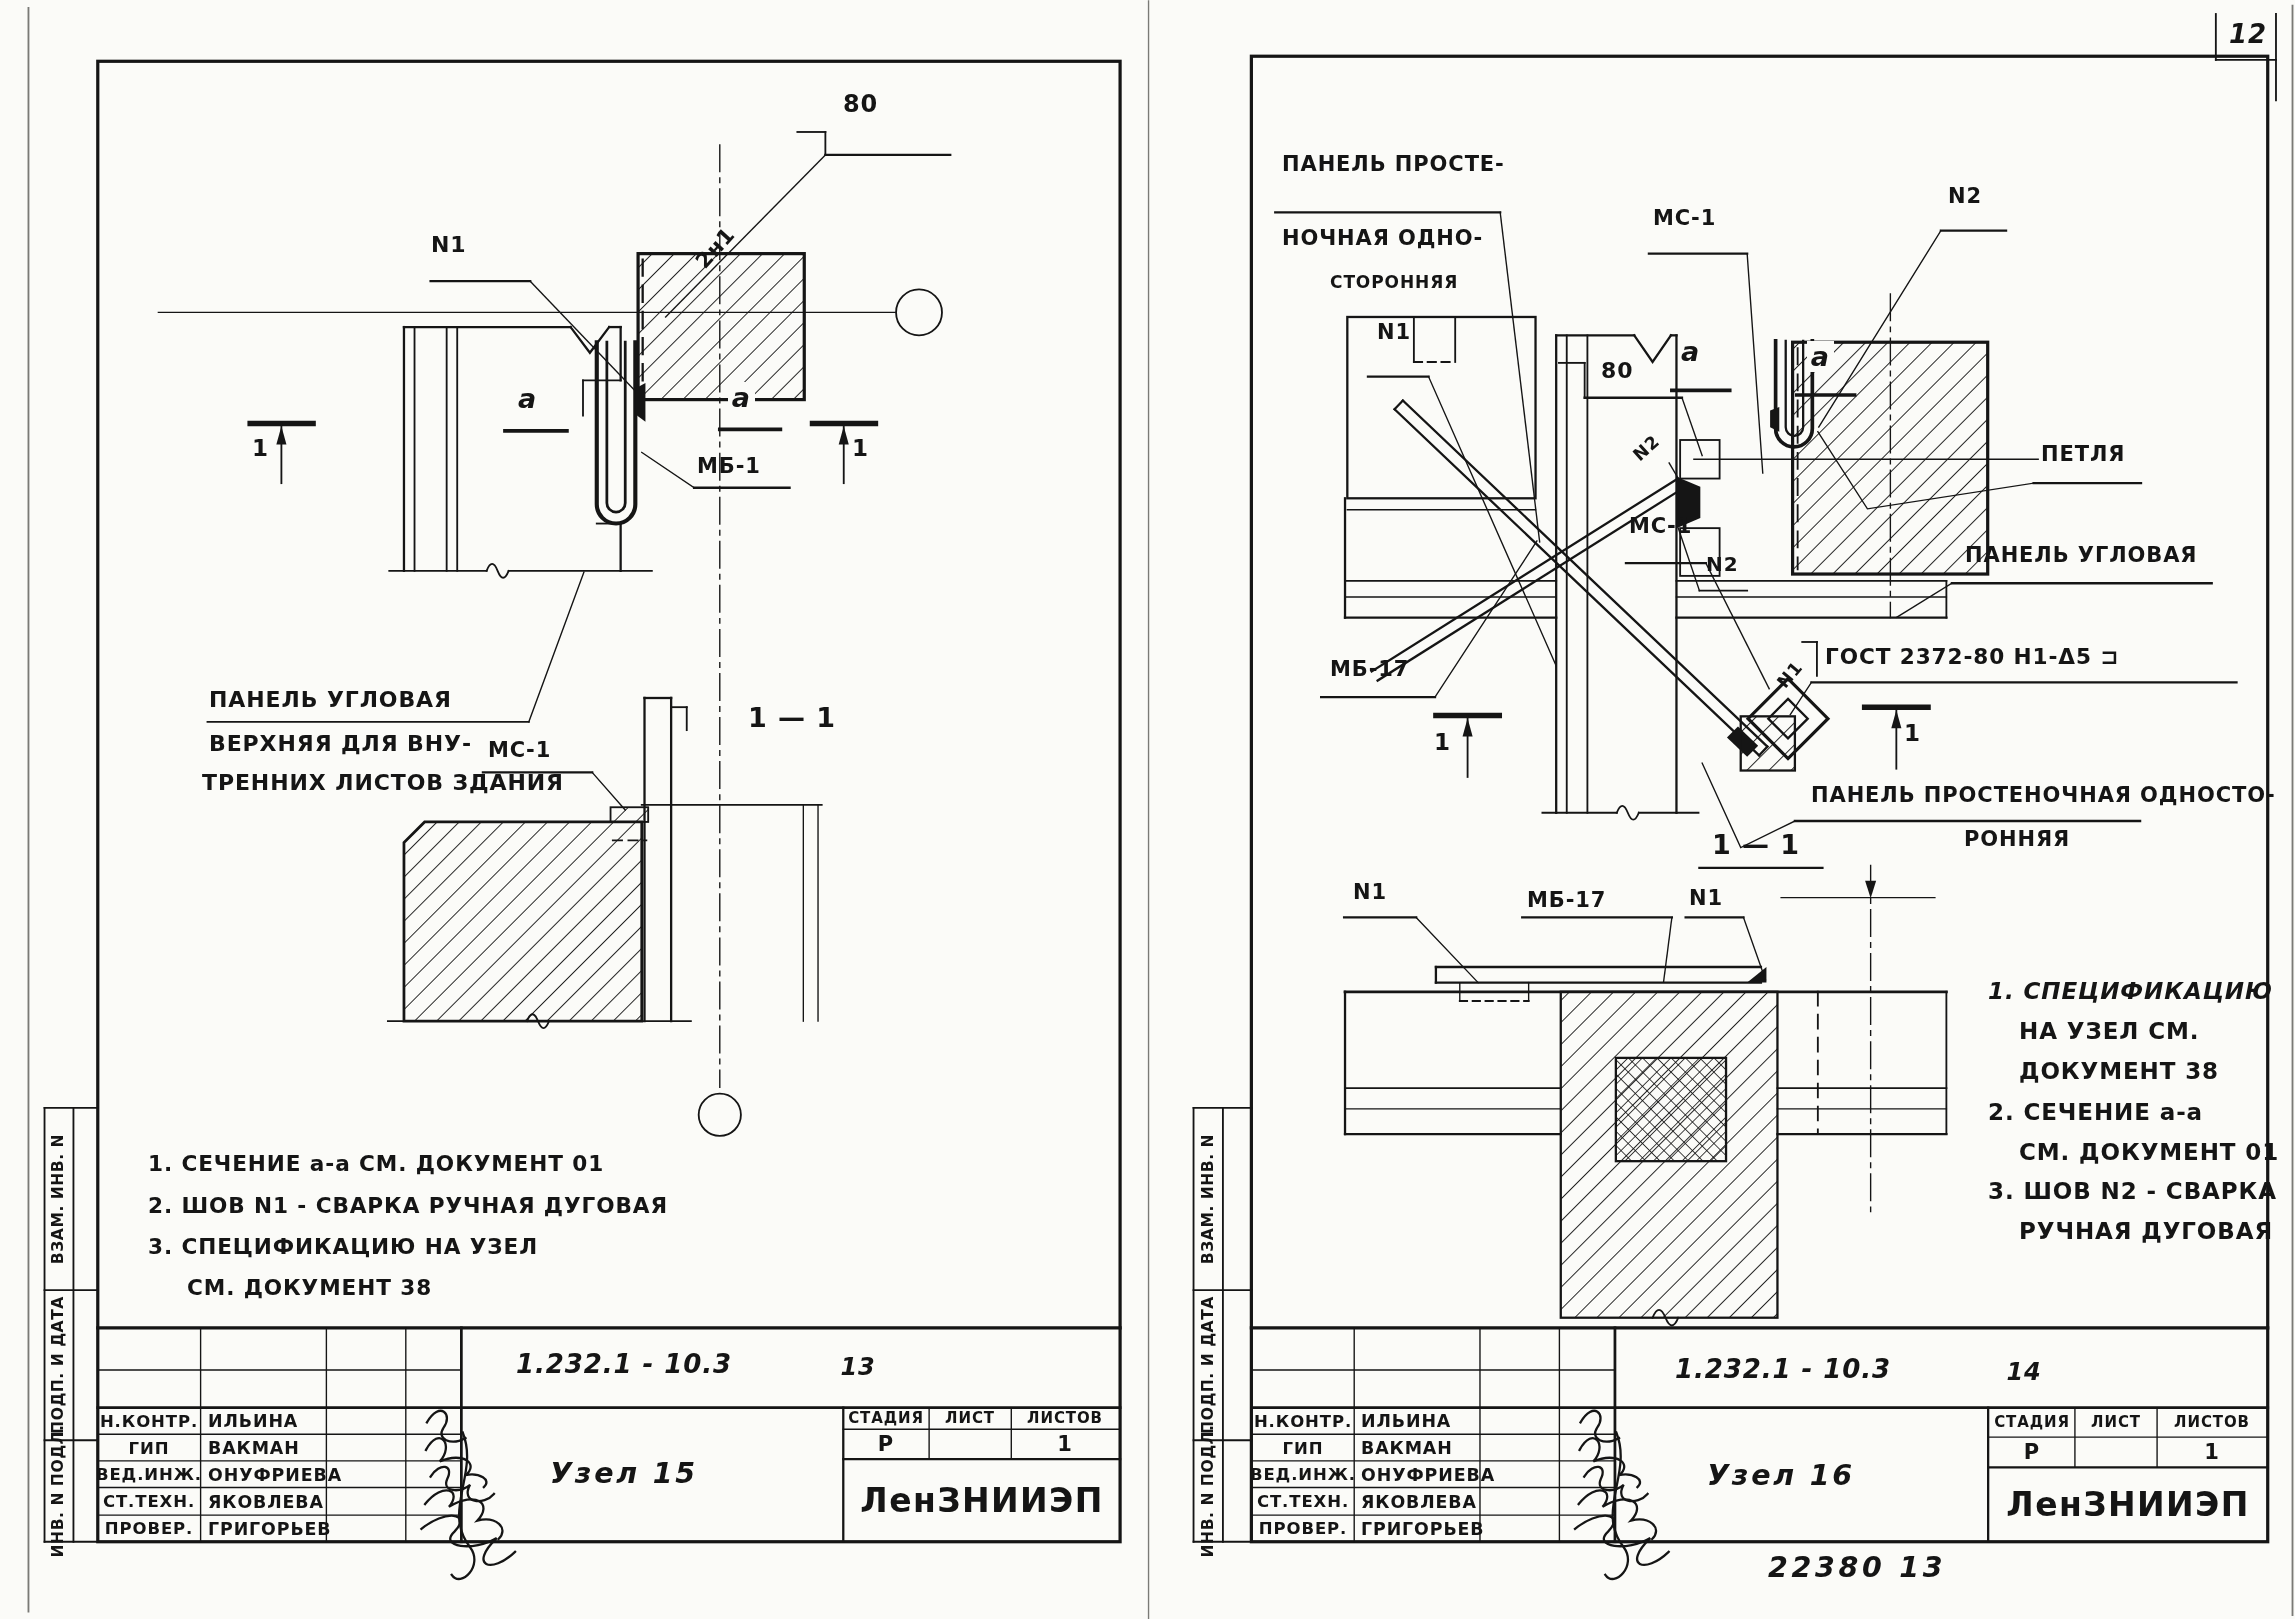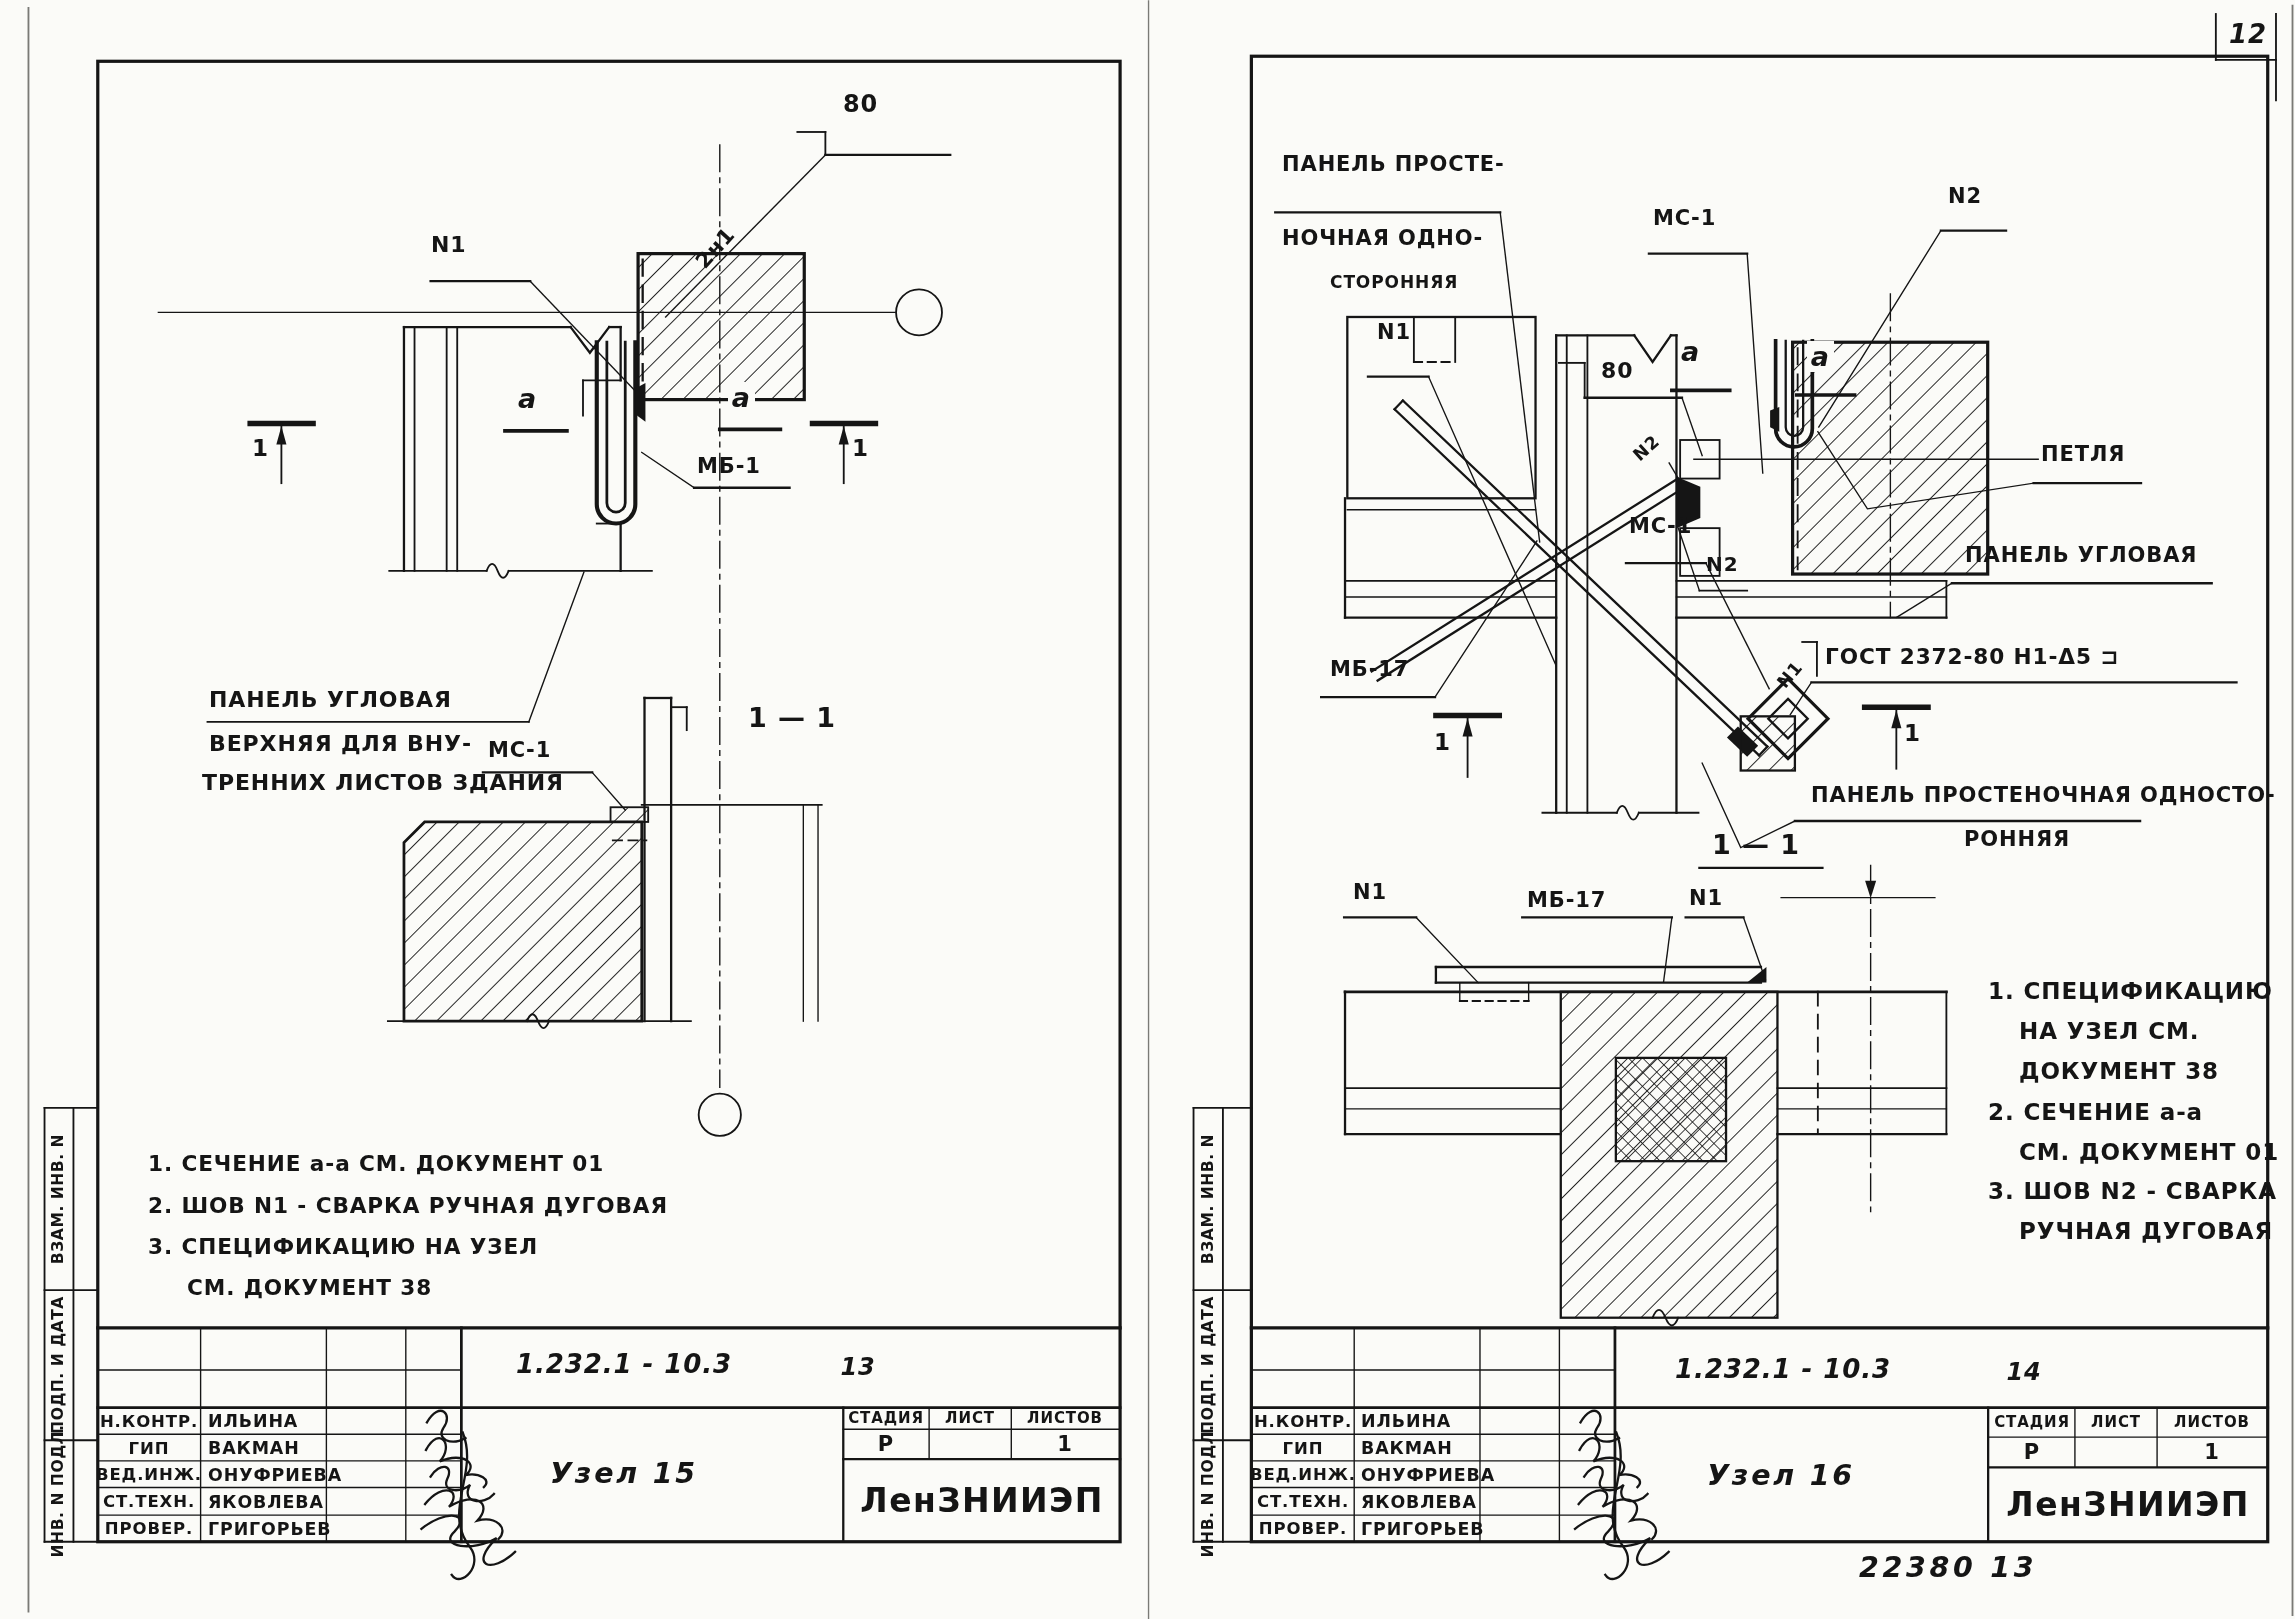--- a/index.html
+++ b/index.html
@@ -410,21 +410,21 @@
   <div class="t" style="left:1825px;top:644px;font-size:21.6px;">ГОСТ 2372-80 Н1-Δ5 ⊐</div>
   <div class="t" style="left:1434px;top:729px;font-size:23px;">1</div>
   <div class="t" style="left:1904px;top:720px;font-size:23px;">1</div>
   <div class="t" style="left:1801px;top:783px;font-size:21px;margin-left:10px;">ПАНЕЛЬ ПРОСТЕНОЧНАЯ ОДНОСТО-</div>
   <div class="t" style="left:1964px;top:827px;font-size:21px;">РОННЯЯ</div>
   <div class="t" style="left:1712px;top:829px;font-size:27px;">1 — 1</div>
   <div class="t" style="left:1353px;top:880px;font-size:21px;">N1</div>
   <div class="t" style="left:1527px;top:888px;font-size:21px;">МБ-17</div>
   <div class="t" style="left:1689px;top:886px;font-size:21px;">N1</div>
 
-  <div class="t" style="left:1988px;top:978px;font-size:23px;">1. СПЕЦИФИКАЦИЮ</div>
+  <div class="t" style="left:1988px;top:978px;font-size:23px;font-style:italic;">1. СПЕЦИФИКАЦИЮ</div>
   <div class="t" style="left:2019px;top:1018px;font-size:23px;">НА УЗЕЛ СМ.</div>
   <div class="t" style="left:2019px;top:1058px;font-size:23px;">ДОКУМЕНТ 38</div>
   <div class="t" style="left:1988px;top:1099px;font-size:23px;">2. СЕЧЕНИЕ a-a</div>
   <div class="t" style="left:2019px;top:1139px;font-size:23px;">СМ. ДОКУМЕНТ 01</div>
   <div class="t" style="left:1988px;top:1178px;font-size:23px;">3. ШОВ N2 - СВАРКА</div>
   <div class="t" style="left:2019px;top:1218px;font-size:23px;">РУЧНАЯ ДУГОВАЯ</div>
 
   <div class="v" style="left:1208px;top:1199px;font-size:15.6px;">ВЗАМ. ИНВ. N</div>
   <div class="v" style="left:1208px;top:1365px;font-size:15.6px;">ПОДП. И ДАТА</div>
   <div class="v" style="left:1208px;top:1491px;font-size:15.6px;">ИНВ. N ПОДЛ.</div>
@@ -442,18 +442,18 @@
   <div class="t c" style="left:1303px;top:1448px;font-size:16.5px;">ГИП</div>
   <div class="t c" style="left:1303px;top:1474px;font-size:16.5px;">ВЕД.ИНЖ.</div>
   <div class="t c" style="left:1303px;top:1501px;font-size:16.5px;">СТ.ТЕХН.</div>
   <div class="t c" style="left:1303px;top:1528px;font-size:16.5px;">ПРОВЕР.</div>
   <div class="t" style="left:1361px;top:1411px;font-size:17.4px;">ИЛЬИНА</div>
   <div class="t" style="left:1361px;top:1438px;font-size:17.4px;">ВАКМАН</div>
   <div class="t" style="left:1361px;top:1465px;font-size:17.4px;">ОНУФРИЕВА</div>
   <div class="t" style="left:1361px;top:1492px;font-size:17.4px;">ЯКОВЛЕВА</div>
   <div class="t" style="left:1361px;top:1519px;font-size:17.4px;">ГРИГОРЬЕВ</div>
 
-  <div class="t i" style="left:1859px;top:1551px;font-size:28.5px;letter-spacing:3.7px;">22380 13</div>
+  <div class="t i" style="left:1768px;top:1551px;font-size:28.5px;letter-spacing:3.7px;">22380 13</div>
   <div class="t i" style="left:2229px;top:19px;font-size:26px;">12</div>
 </div>
 
 </div>
 
 
 </body></html>

